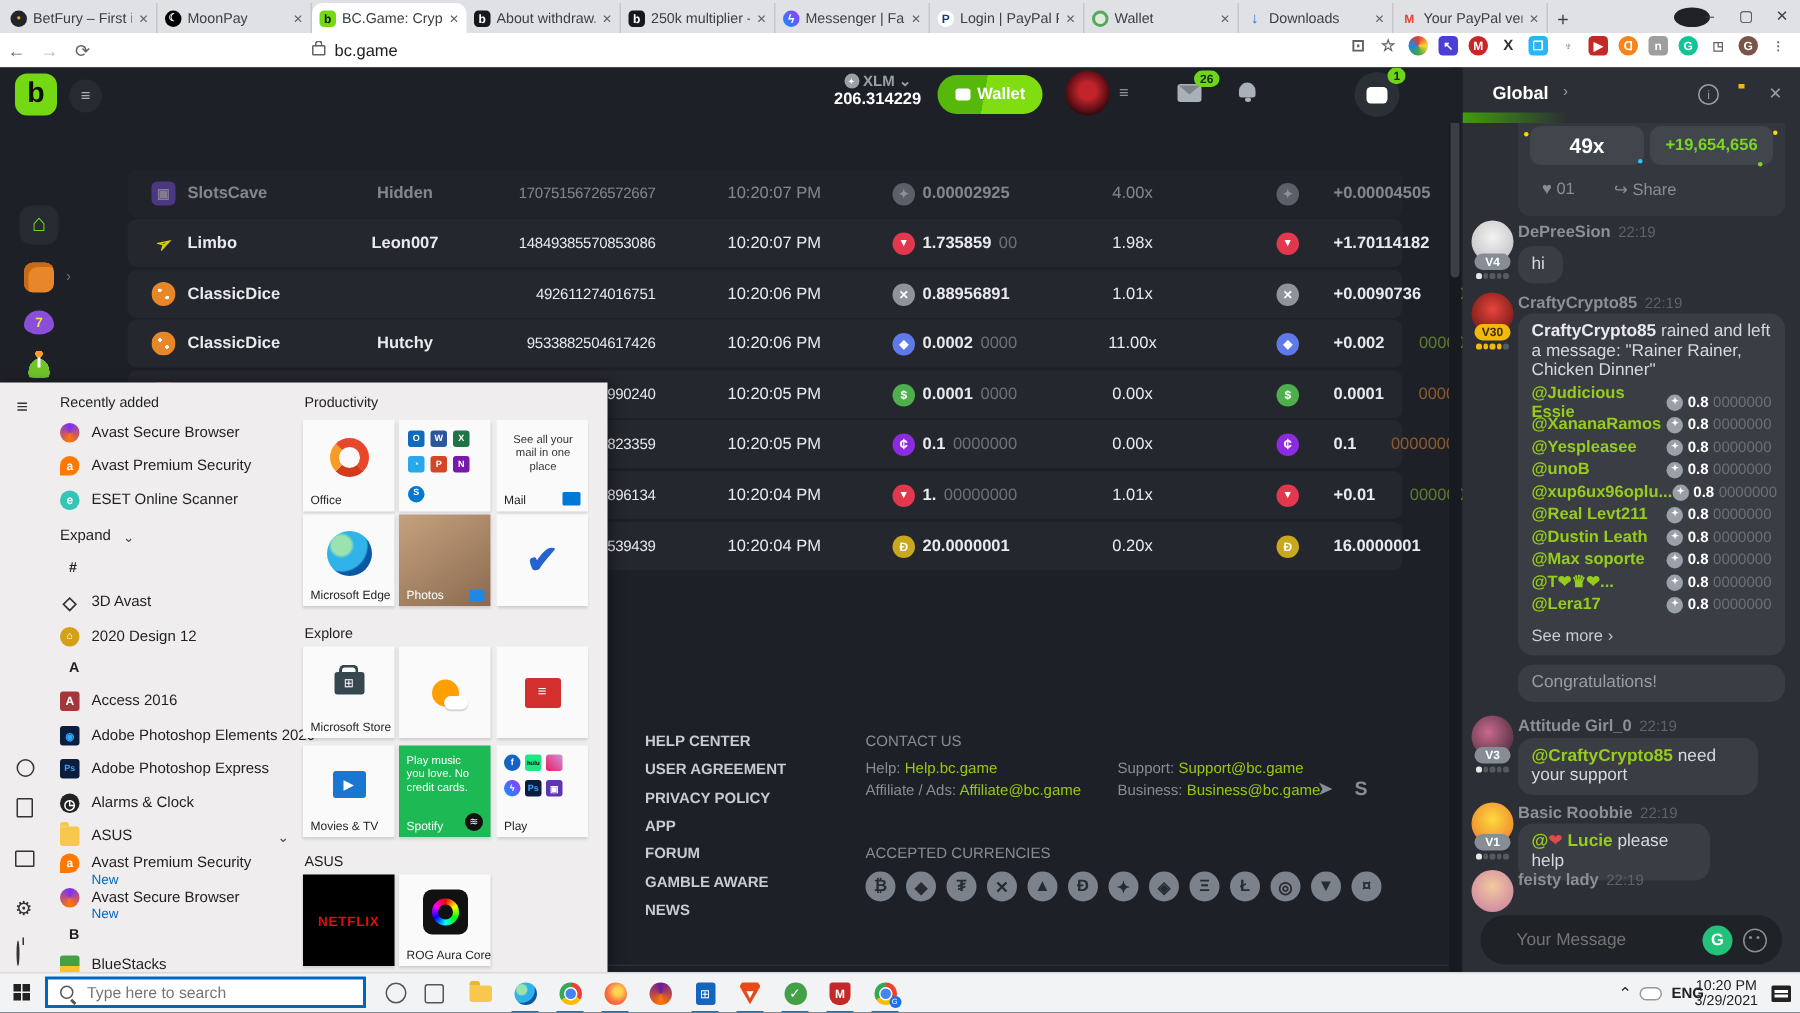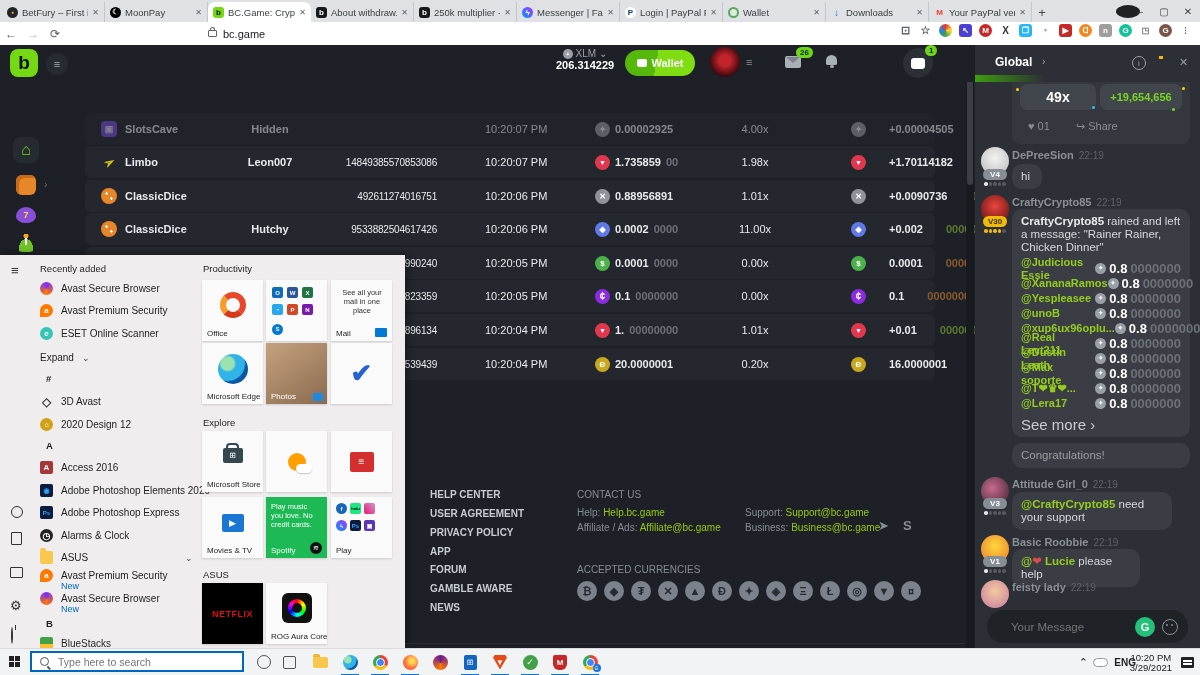--- a/index.html
+++ b/index.html
@@ -32,21 +32,21 @@
   .lock::before{content:"";position:absolute;width:3px;height:3px;border:1px solid #5f6368;border-bottom:none;border-radius:3px 3px 0 0;top:-4px;left:1px}
   .url{color:#202124;font-size:11px;margin-left:6px}
   .extrow{position:absolute;right:8px;top:24px;display:flex;align-items:center;gap:7px}
   .ext{width:13px;height:13px;border-radius:3px;display:inline-flex;align-items:center;justify-content:center;font-size:8px;color:#fff;font-weight:bold}
   
   .site{position:absolute;left:0;top:45px;width:1200px;height:603px;background:#1d2127;overflow:hidden}
   .siteheader{position:absolute;left:0;top:0;width:975px;height:37px;background:#1d2127;z-index:5}
   .logo{position:absolute;left:10px;top:4px;width:28px;height:28px;background:#74d813;border-radius:8px;color:#0d1006;font-weight:bold;font-size:19px;display:flex;align-items:center;justify-content:center}
   .hmb{position:absolute;left:46px;top:8px;width:22px;height:22px;border-radius:50%;background:#262b32;color:#aab0b8;display:flex;align-items:center;justify-content:center;font-size:11px}
   .balblock{position:absolute;left:556px;top:3px;text-align:center;color:#fff}
-  .balblock .cur{color:#9aa0a8;font-size:10px;font-weight:normal}
+  .balblock .cur{color:#9aa0a8;font-size:10px;font-weight:bold}
   .balblock .bal{font-size:11px;font-weight:bold}
   .walletbtn{position:absolute;left:625px;top:5px;width:70px;height:26px;border-radius:13px;background:linear-gradient(100deg,#55b80b 45%,#7fdd12 45%);display:flex;align-items:center;justify-content:center;gap:5px;color:#fff;font-weight:bold;font-size:11px}
   .wglyph{width:10px;height:8px;background:#fff;border-radius:2px}
   .avatar{position:absolute;left:710px;top:2px;width:30px;height:30px;border-radius:50%;background:radial-gradient(circle at 50% 45%,#c3232b 25%,#30070c 75%)}
   .hmenu{position:absolute;left:746px;top:11px;color:#8a9097;font-size:11px}
   .mailic{position:absolute;left:785px;top:11px;width:16px;height:12px;background:#aab0b8;border-radius:2px}
   .mailic::before{content:"";position:absolute;left:1px;top:1px;border:7px solid transparent;border-top:6px solid #7d838c;border-bottom:none}
   .badge{position:absolute;background:#6fd41c;color:#10280a;font-size:8px;font-weight:bold;border-radius:8px;padding:1px 4px}
   .bell{position:absolute;left:826px;top:10px;width:11px;height:10px;background:#aab0b8;border-radius:6px 6px 2px 2px}
   .bell::after{content:"";position:absolute;left:3.5px;bottom:-3px;width:4px;height:3px;border-radius:50%;background:#aab0b8}
@@ -65,21 +65,21 @@
   
   .brow{position:absolute;left:85px;width:850px;height:32px;background:#24272e;border-radius:6px}
   .brow .cell{position:absolute;top:0;height:32px;display:flex;align-items:center;color:#e8eaed}
   .c-game{left:16px;gap:8px;font-weight:bold}
   .c-player{left:105px;width:160px;justify-content:center;font-weight:bold}
   .c-id{left:192px;width:160px;justify-content:flex-end;color:#7e838b;font-size:10px;letter-spacing:-.2px}
   .c-time{left:400px;color:#7e838b}
   .c-amt{left:510px;gap:5px;font-weight:bold}
   .c-mult{left:635px;width:70px;justify-content:center;color:#c8cbd0}
   .c-pay{left:766px;gap:23px;font-weight:bold}
-  .grey{color:#6c7078;font-weight:bold}
+  .grey{color:#6c7078;font-weight:normal}
   .win{color:#99d60b}.loss{color:#ed6f21}
   .coin{width:15px;height:15px;border-radius:50%;display:inline-flex;align-items:center;justify-content:center;font-size:8px;color:#fff;flex:none}
   .coin.xlm{background:#9aa0a8}.coin.xlm::before{content:"✦"}
   .coin.trx{background:#e2384f}.coin.trx::before{content:"▼";font-size:7px}
   .coin.xrp{background:#8f949b}.coin.xrp::before{content:"✕"}
   .coin.eth{background:#5f7ae8}.coin.eth::before{content:"◆"}
   .coin.grn{background:#4db04d}.coin.grn::before{content:"$"}
   .coin.cusd{background:#8b2be2}.coin.cusd::before{content:"¢";font-weight:bold;font-size:10px}
   .coin.doge{background:#c9a820}.coin.doge::before{content:"Đ";font-weight:bold}
   .gicon{width:16px;height:16px;border-radius:4px;flex:none;display:inline-flex;align-items:center;justify-content:center;font-size:9px}
@@ -115,23 +115,23 @@
   .ctime{color:#5f6368;font-weight:normal;font-size:10px;margin-left:5px}
   .vbadge{position:absolute;left:8px;width:24px;height:11px;border-radius:6px;background:#878d95;color:#fff;font-size:8px;font-weight:bold;text-align:center;line-height:11px}
   .vbadge.gold{background:#f0b90b;color:#3b2f00}
   .vdots{position:absolute;left:9px;display:flex;gap:1px}
   .vdots i{width:3.5px;height:3.5px;border-radius:50%;background:#555a61}
   .vdots i.on{background:#e8e8e8}.vdots i.g{background:#f0b90b}
   .bubble{position:absolute;left:37px;background:#3a3d43;border-radius:10px;color:#d6d9dd;padding:6px 9px;box-sizing:border-box;font-size:11.5px;line-height:13px}
   .mention{color:#96cc1e;font-weight:bold}
   .rainrow{display:flex;justify-content:space-between;align-items:center;height:15px}
   .rname{color:#96cc1e;font-weight:bold;font-size:11px}
-  .ramt{display:flex;align-items:center;gap:3px;color:#fff;font-weight:bold;font-size:13px}
+  .ramt{display:flex;align-items:center;gap:3px;color:#fff;font-weight:bold;font-size:10px}
   .ramt .coin{width:11px;height:11px;font-size:6px}
-  .seemore{color:#c8cdd2;font-size:15px;padding-top:7px}
+  .seemore{color:#c8cdd2;font-size:11px;padding-top:7px}
   .chatinput{position:absolute;left:12px;top:565px;width:201px;height:33px;background:#1f2227;border-radius:17px;display:flex;align-items:center}
   .chatinput input{background:transparent;border:none;outline:none;color:#9aa0a8;font-size:11.5px;margin-left:22px;width:115px;font-family:"Liberation Sans",sans-serif}
   .gcoin{width:20px;height:20px;border-radius:50%;background:#24c17a;color:#fff;font-weight:bold;font-size:11px;display:flex;align-items:center;justify-content:center;position:absolute;right:33px}
   .smiley{width:16px;height:16px;border:1.5px solid #8a8e94;border-radius:50%;position:absolute;right:10px;box-sizing:border-box}
   .smiley::before{content:"";position:absolute;left:3px;top:4px;width:2px;height:2px;background:#8a8e94;border-radius:50%;box-shadow:5px 0 0 #8a8e94}
   
   .startmenu{position:absolute;left:0;top:255px;width:405px;height:393px;background:#efedee;z-index:20;box-shadow:2px 0 8px rgba(0,0,0,.4);color:#1f1f1f}
   .rail-ic{position:absolute;color:#333;font-size:13px}
   .ruser{width:10px;height:10px;border:1.5px solid #333;border-radius:50%}
   .rdoc{width:9px;height:11px;border:1.5px solid #333;border-radius:1px}
@@ -292,20 +292,21 @@
 </div>
 
 <div class="site">
 
   <div class="brow" style="top:68px;opacity:.5">
     <span class="cell c-game">
         <span class="gicon g-slots"></span>
         <span>SlotsCave</span>
       </span>
     <span class="cell c-player">Hidden</span>
+    <span class="cell c-id">17075156726572667</span>
     <span class="cell c-time">10:20:07 PM</span>
     <span class="cell c-amt">
         <span class="coin xlm"></span>
         <span>0.00002925</span>
         <span class="grey"></span>
       </span>
     <span class="cell c-mult">4.00x</span>
     <span class="cell c-pay win">
         <span class="coin xlm"></span>
         <span>+0.00004505</span>

